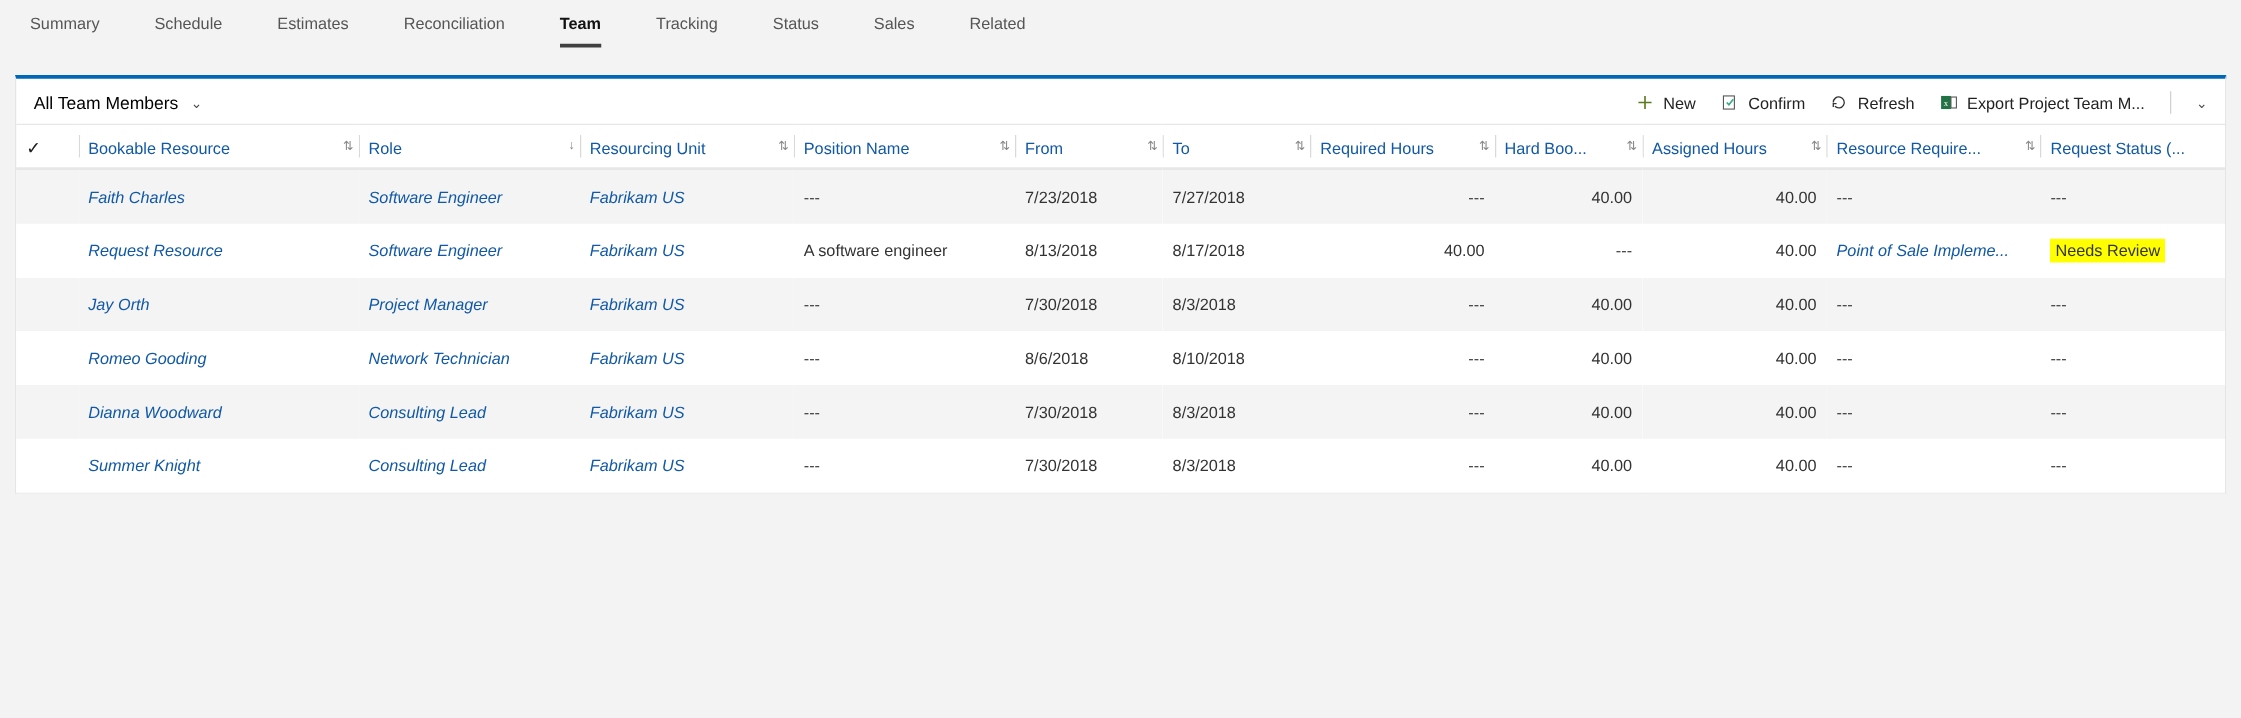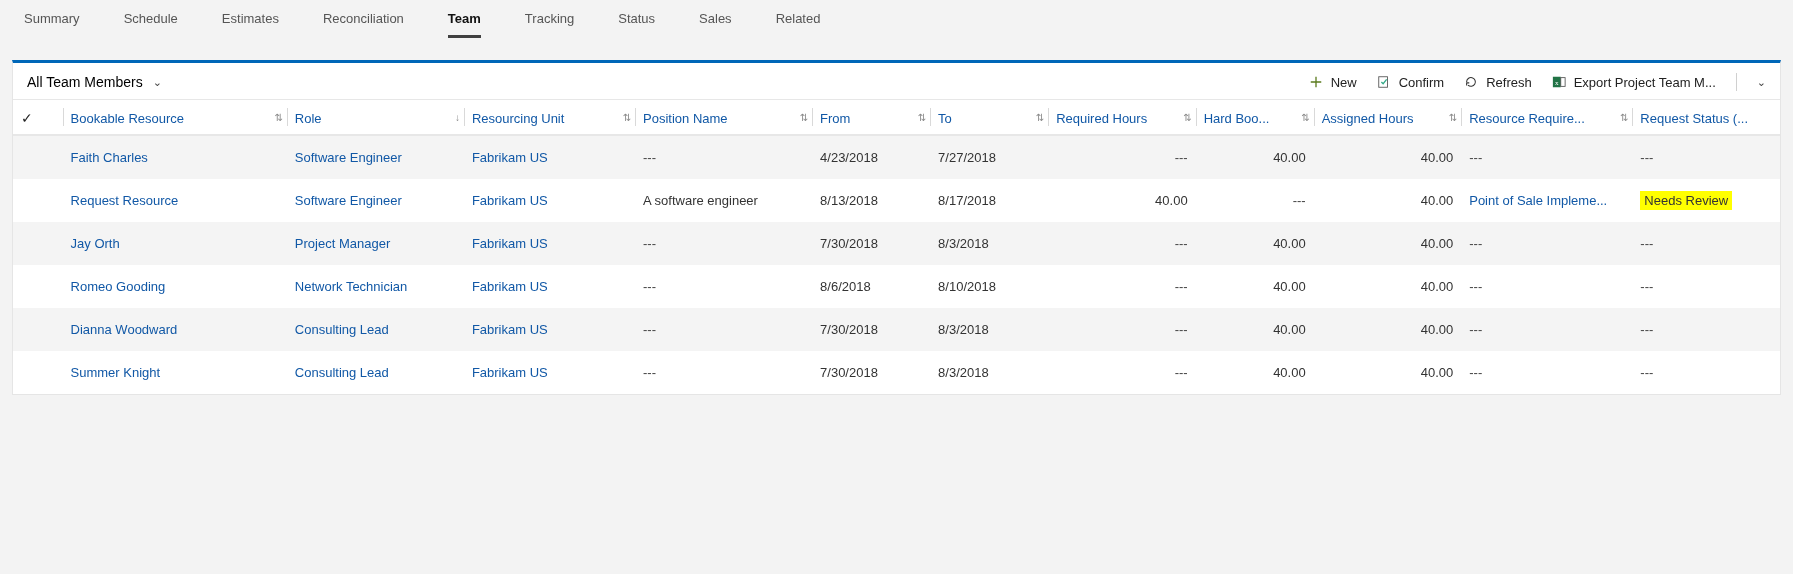--- a/index.html
+++ b/index.html
@@ -108,21 +108,21 @@
     .grid td {
       padding: 14px 8px;
       vertical-align: middle;
       white-space: nowrap;
       overflow: hidden;
       text-overflow: ellipsis;
       font-size: 13px;
     }
     .grid tbody tr:nth-child(odd) { background: #f4f4f4; }
     .grid tbody tr:nth-child(even) { background: #ffffff; }
-    .link { color: #1158a6; cursor: pointer; }
+    .link { color: #1158a6; cursor: pointer; font-style: italic; }
     .num { text-align: right; padding-right: 14px; }
     .dash { color: #444; }
     .highlight { background: #ffff00; padding:2px 4px; }
     .check-col { width: 42px; text-align:center; }
     .check-mark { color:#222; font-size:14px; }
   </style>
 </head>
 <body>
 
 <div class="tabs">
@@ -208,21 +208,21 @@
         <th><span class="hdr">Request Status (...</span></th>
       </tr>
     </thead>
     <tbody>
         <tr>
           <td class="check-col"></td>
           <td><span class="link">Faith Charles</span></td>
           <td><span class="link">Software Engineer</span></td>
           <td><span class="link">Fabrikam US</span></td>
           <td><span class="dash">---</span></td>
-          <td>4/23/2018</td>
+          <td>7/23/2018</td>
           <td>7/27/2018</td>
           <td class="num"><span class="dash">---</span></td>
           <td class="num">40.00</td>
           <td class="num">40.00</td>
           <td><span class="dash">---</span></td>
           <td><span class="dash">---</span></td>
         </tr>
         <tr>
           <td class="check-col"></td>
           <td><span class="link">Request Resource</span></td>

